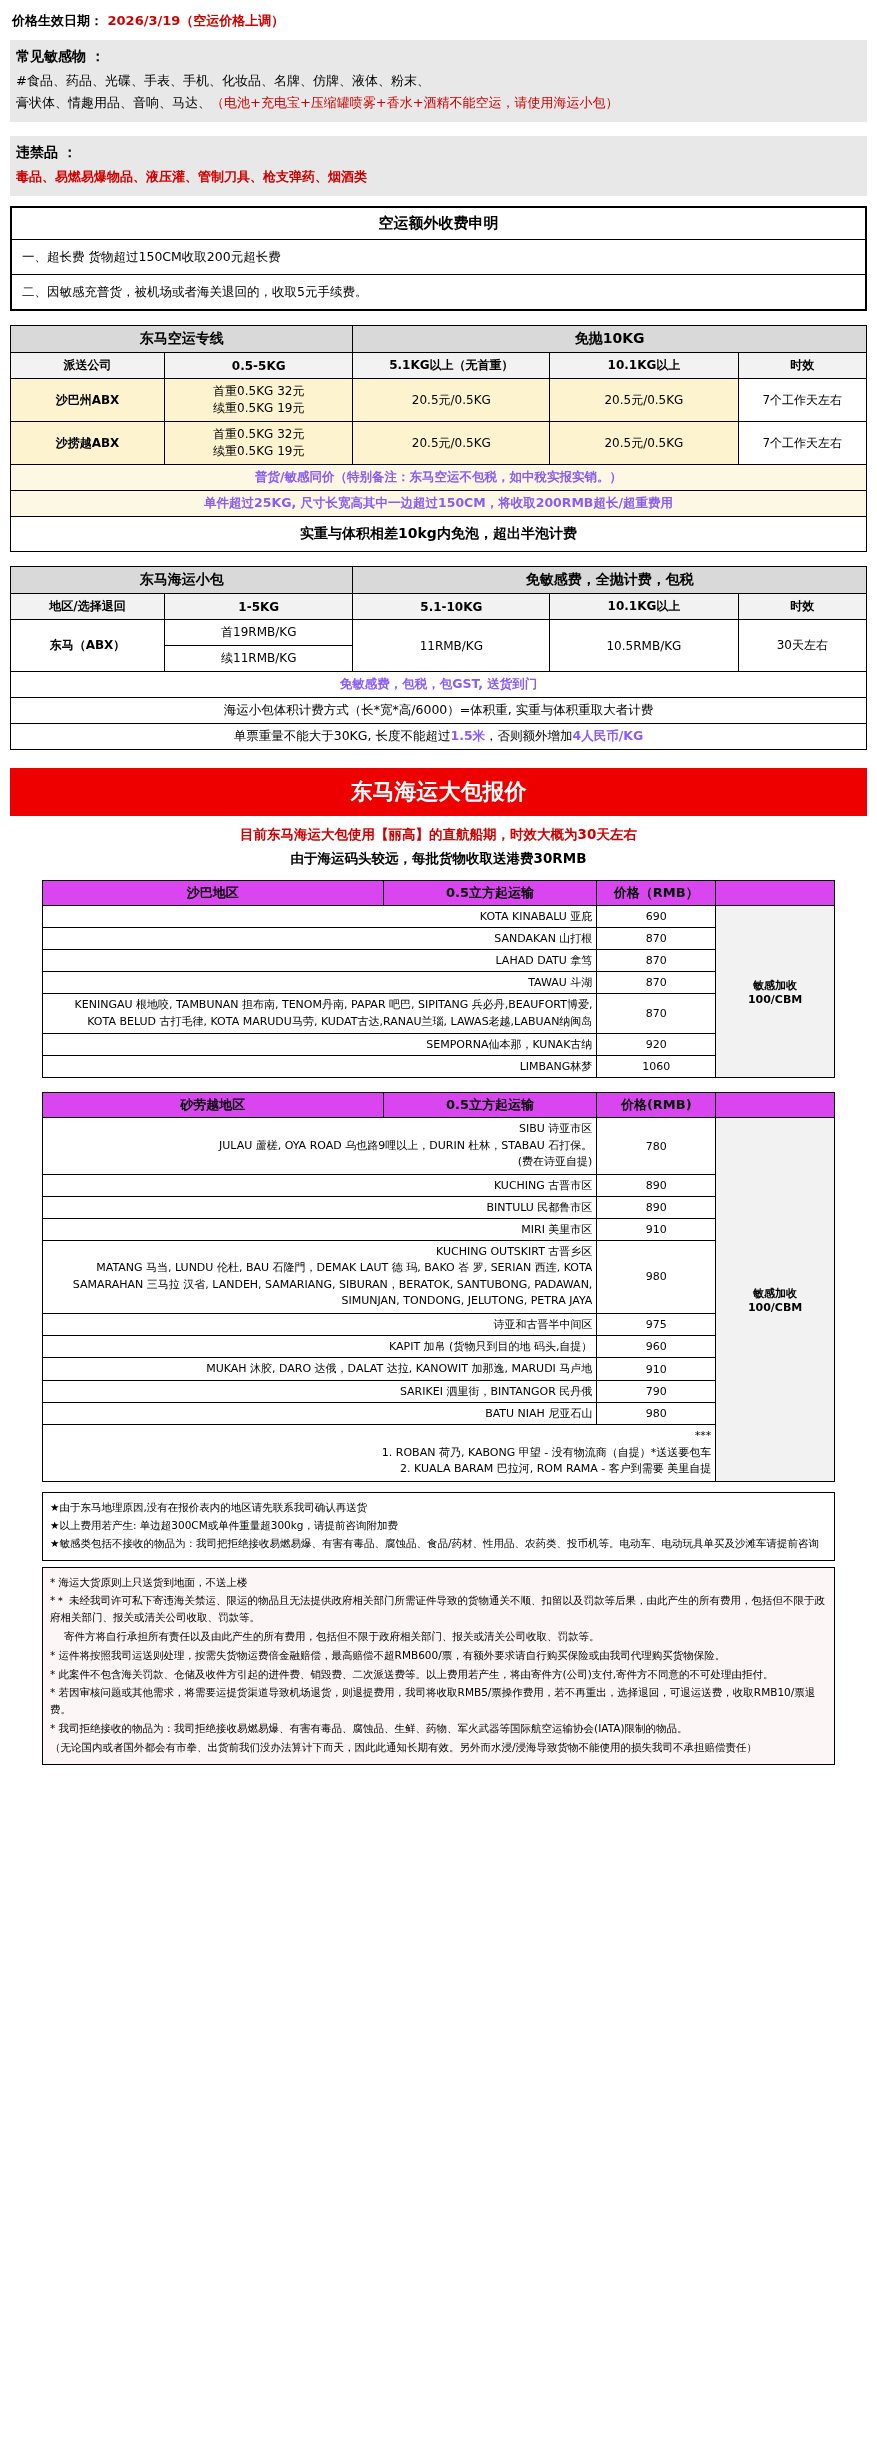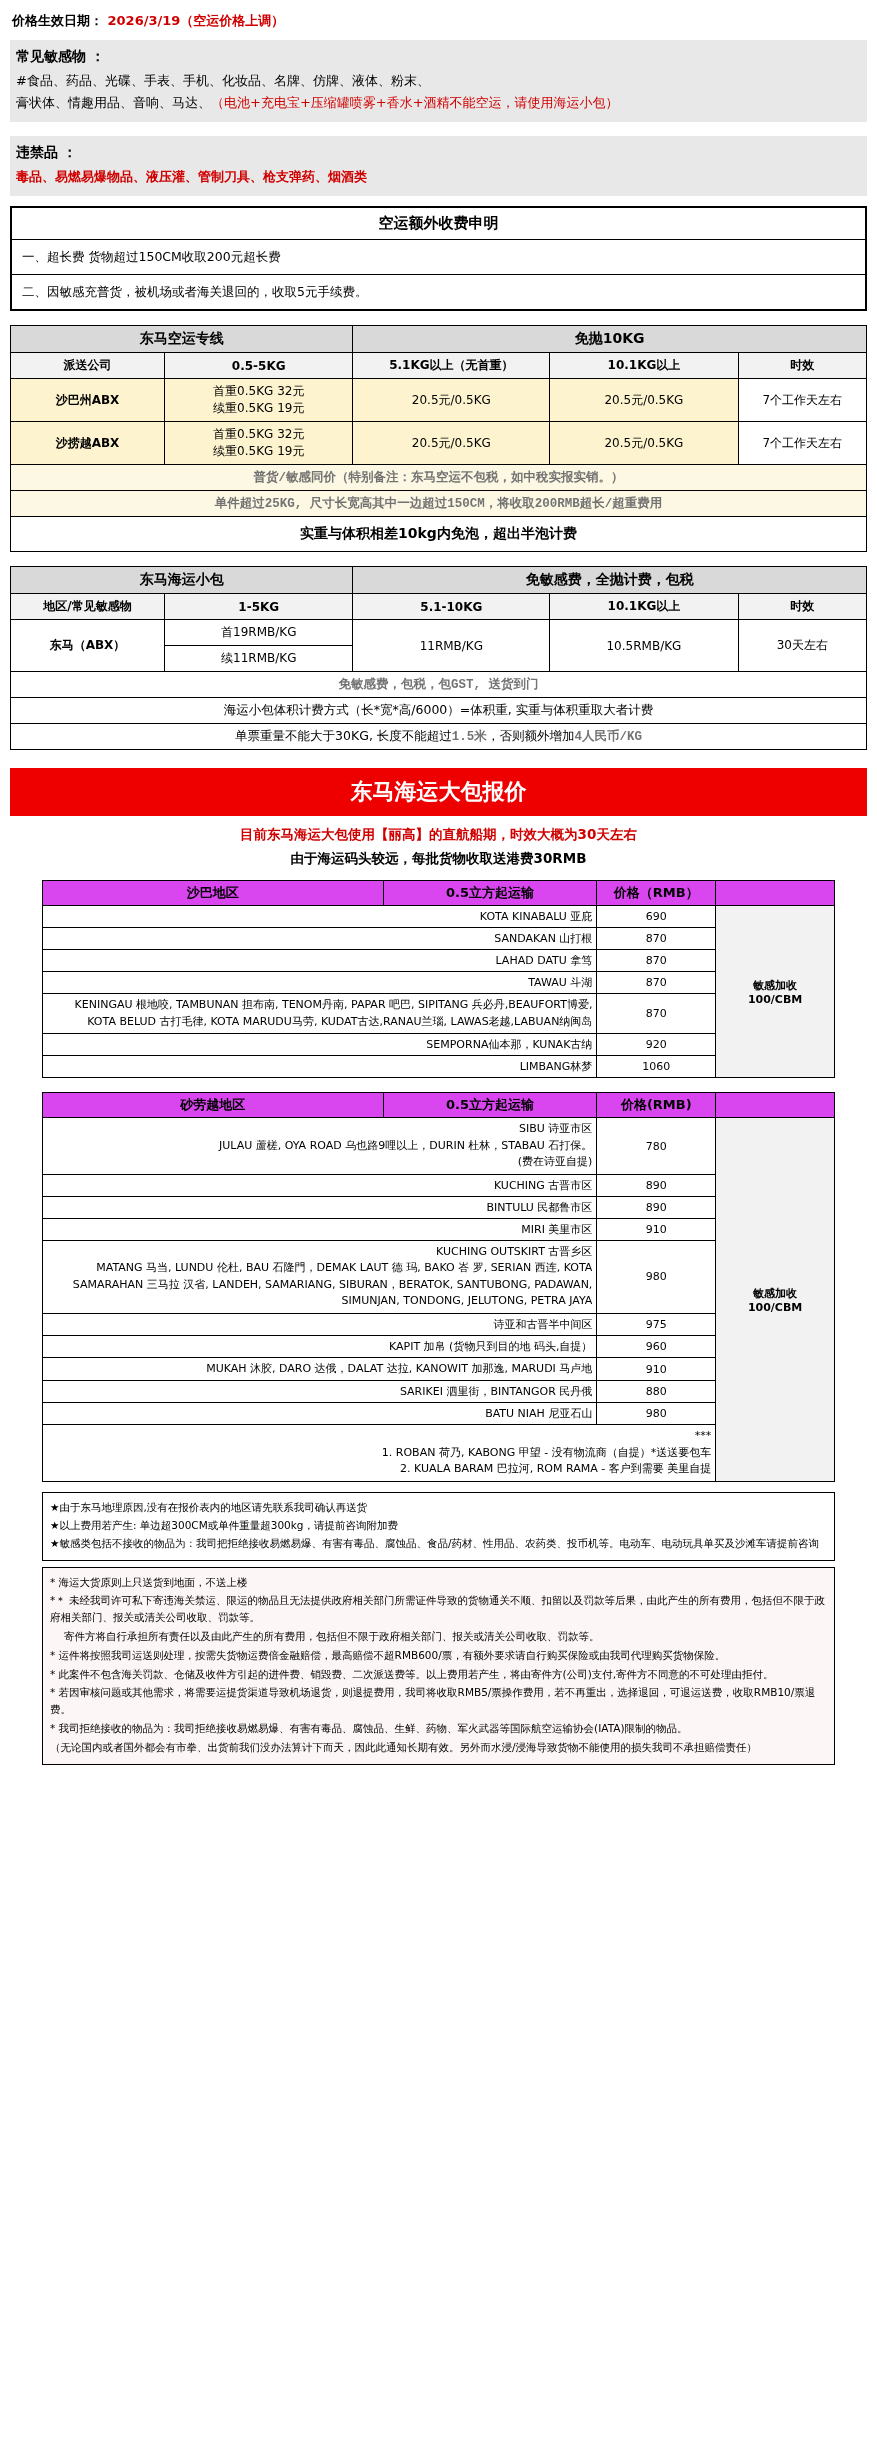--- a/index.html
+++ b/index.html
@@ -56,21 +56,21 @@
     border: 1px solid #000;
     padding: 4px 5px;
     text-align: center;
     vertical-align: middle;
   }
   .hdr-grey { background: #d9d9d9; font-weight: bold; font-size: 14px; text-align: left; padding-left: 8px; }
   .hdr-grey.ctr { text-align: center; }
   .sub-hdr { background: #f2f2f2; font-weight: bold; }
   .cell-yellow { background: #fdf3cf; }
   .cell-yellowlite { background: #fdf8e3; }
-  .note-red { color: #737373; font-weight: bold; font-family: Liberation Mono, monospace; }
+  .note-red { color: #8b5cf6; font-weight: bold; }
   .note-row td { padding: 6px 5px; font-size: 12.5px; }
   .bold { font-weight: bold; }
 
   .seafreight-title {
     background: #ee0000;
     color: #fff;
     font-size: 22px;
     font-weight: bold;
     text-align: center;
     padding: 9px 0;
@@ -188,21 +188,21 @@
   </tbody>
     </table>
 
   <table class="grid">
     <tbody>
         <tr>
       <td class="hdr-grey" colspan="2">东马海运小包</td>
       <td class="hdr-grey ctr" colspan="3">免敏感费，全抛计费，包税</td>
     </tr>
     <tr>
-      <td class="sub-hdr" style="width:18%">地区/常见敏感物</td>
+      <td class="sub-hdr" style="width:18%">地区/选择退回</td>
       <td class="sub-hdr" style="width:22%">1-5KG</td>
       <td class="sub-hdr" style="width:23%">5.1-10KG</td>
       <td class="sub-hdr" style="width:22%">10.1KG以上</td>
       <td class="sub-hdr" style="width:15%">时效</td>
     </tr>
     <tr>
       <td rowspan="2" class="bold">东马（ABX）</td>
       <td>首19RMB/KG</td>
       <td rowspan="2">11RMB/KG</td>
       <td rowspan="2">10.5RMB/KG</td>
@@ -316,21 +316,21 @@
       <tr>
         <td class="reg-name" colspan="2">KAPIT 加帛 (货物只到目的地 码头,自提）</td>
         <td class="c">960</td>
       </tr>
       <tr>
         <td class="reg-name" colspan="2" style="line-height:1.5">MUKAH 沐胶, DARO 达俄，DALAT 达拉, KANOWIT 加那逸, MARUDI 马卢地</td>
         <td class="c">910</td>
       </tr>
       <tr>
         <td class="reg-name" colspan="2">SARIKEI 泗里街，BINTANGOR 民丹俄</td>
-        <td class="c">880</td>
+        <td class="c">790</td>
       </tr>
       <tr>
         <td class="reg-name" colspan="2">BATU NIAH 尼亚石山</td>
         <td class="c">980</td>
       </tr>
       <tr>
         <td class="reg-name" colspan="3" style="white-space:pre-line;line-height:1.5">***
 1. ROBAN 荷乃, KABONG 甲望 - 没有物流商（自提）*送送要包车
 2. KUALA BARAM 巴拉河, ROM RAMA - 客户到需要 美里自提</td>
       </tr>

